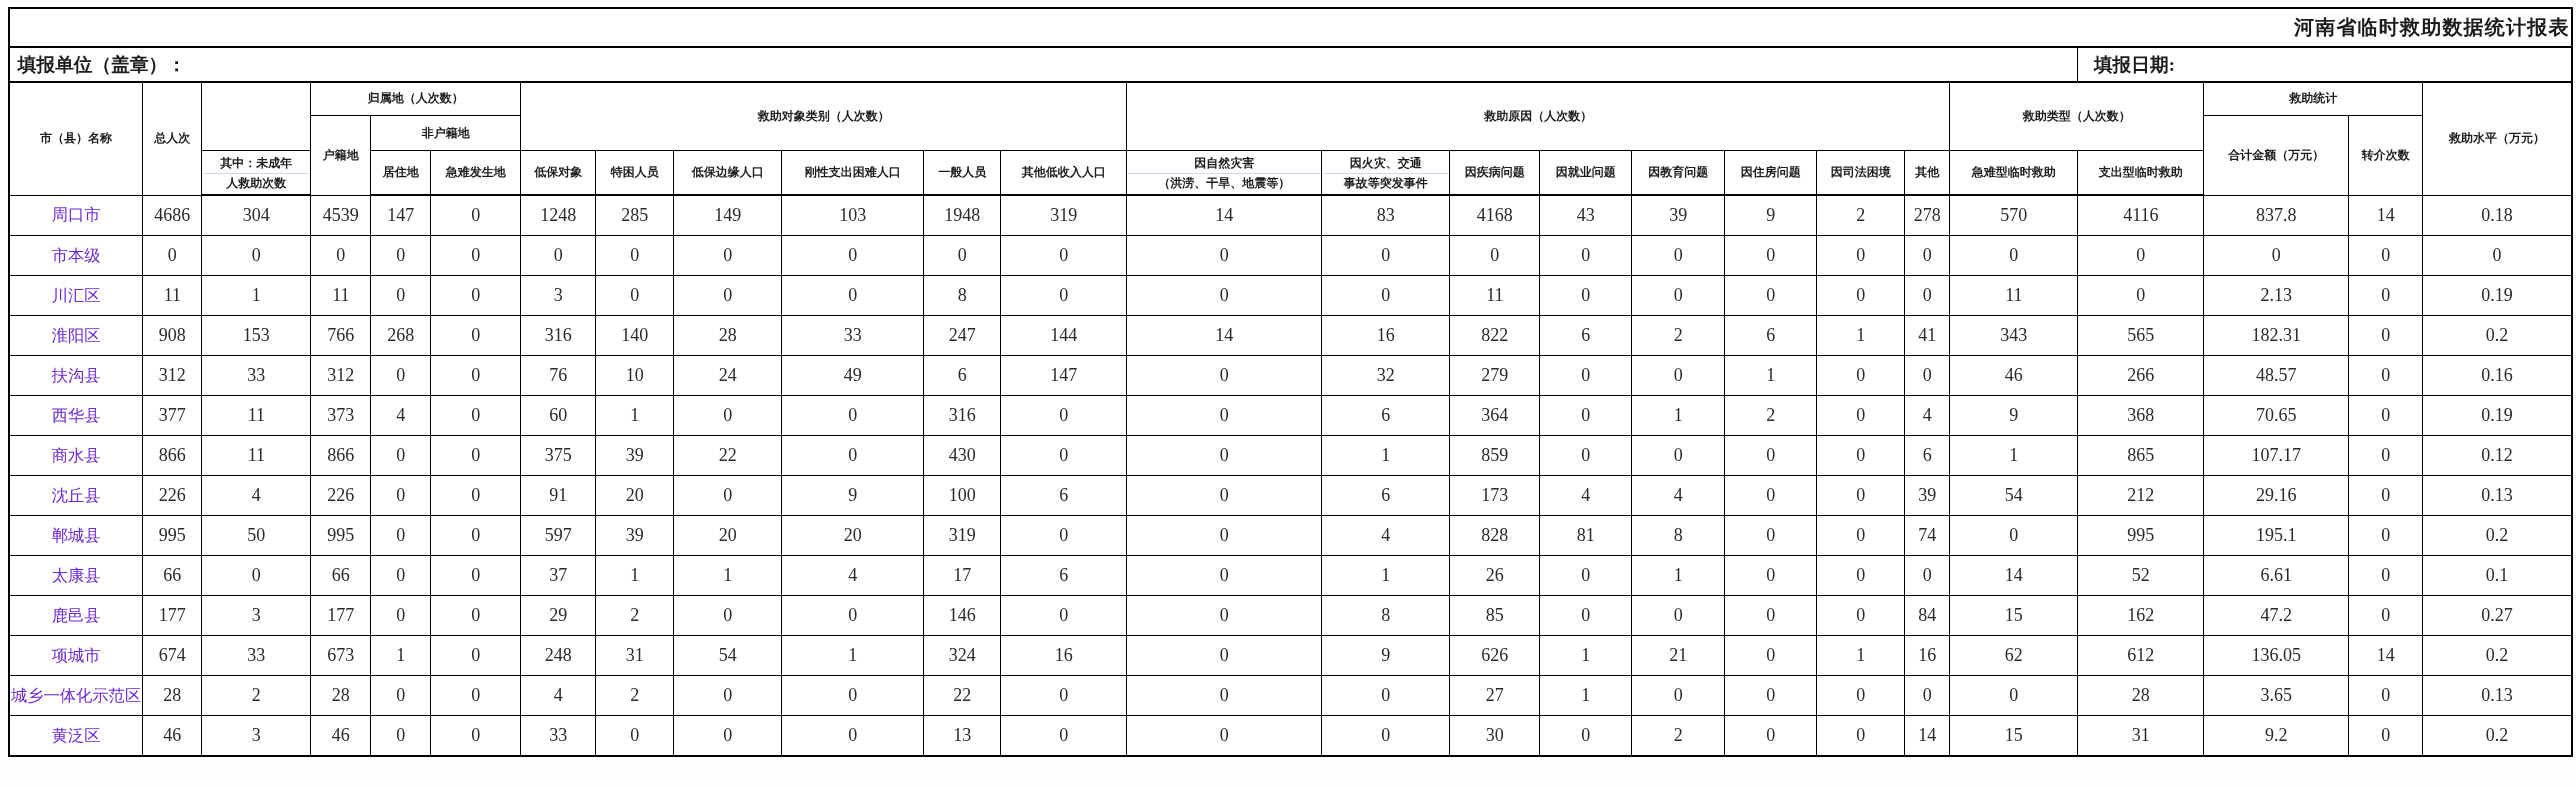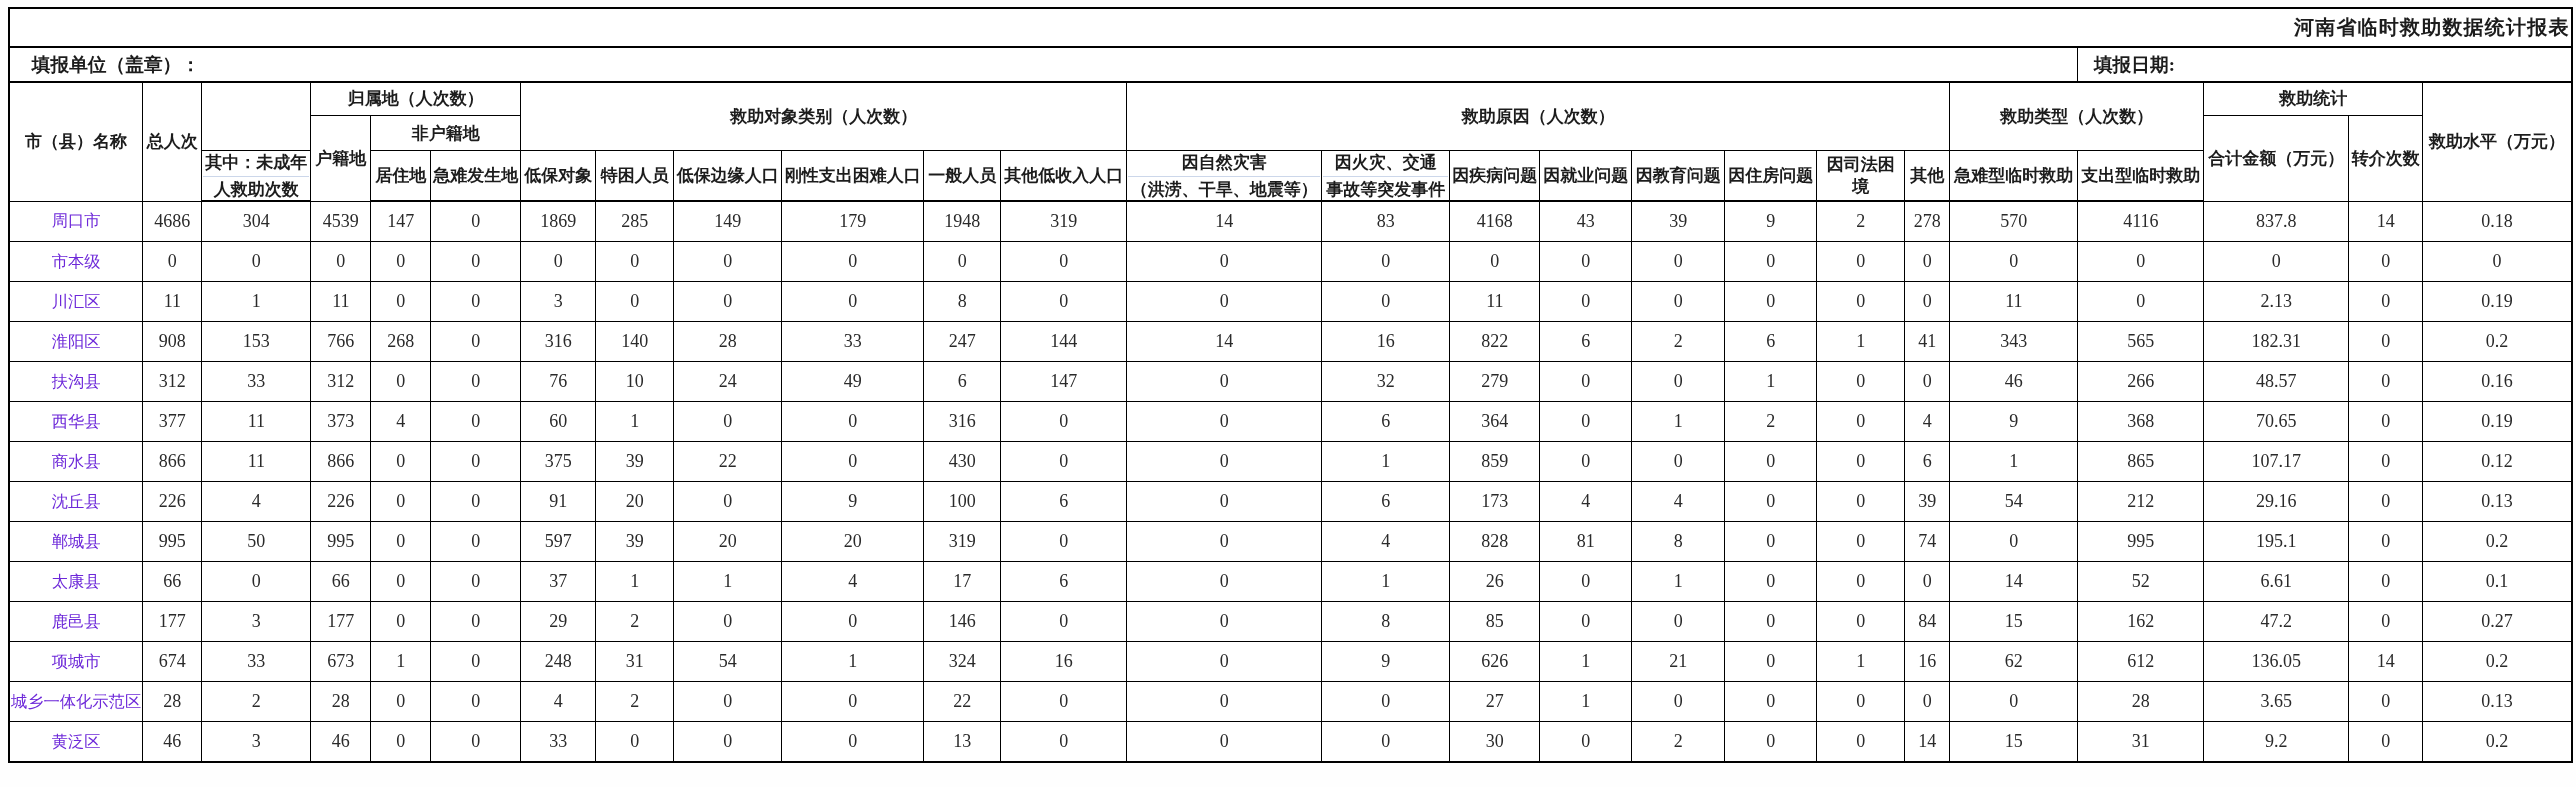--- a/index.html
+++ b/index.html
@@ -10,23 +10,23 @@
   td{border:1.2px solid #000;border-top-width:1.8px;border-bottom-width:1.8px;
      text-align:center;vertical-align:middle;padding:0 1.2px;font-size:18px;
      overflow:hidden;}
   
   .title-row td{height:37px;border:none;border-bottom:2.4px solid #000;
                 font-size:20px;font-weight:bold;letter-spacing:1.2px;text-align:right;}
   
   .unit-row td{height:32.5px;border:none;border-bottom:2.4px solid #000;
                font-size:18.7px;font-weight:bold;text-align:left;}
   .unit-row td.date-cell{border-left:1.8px solid #000;padding-left:15.6px;}
-  .unit-row td.unit-cell{padding-left:22px;margin-top:25px;}
+  .unit-row td.unit-cell{padding-left:8px;margin-top:25px;}
   
-  thead td{font-weight:bold;font-size:17px;line-height:1.25;}
+  thead td{font-weight:bold;font-size:12px;line-height:1.25;}
   tr.hA td{height:32.5px;}
   tr.hB td{height:34px;}
   tr.hC td{height:43px;}
   tr.hC td{border-bottom-width:2.4px;}
   
   .twoline .l1{display:block;border-bottom:1.8px solid #ccd7ea;padding:1.2px 0 2.4px;}
   .twoline .l2{display:block;padding-top:1.8px;}
   
   tbody td{height:39px;font-size:18px;color:#2a2a2a;}
   tbody td.rowname{font-size:16.3px;color:#6d28d9;padding:0;}
@@ -120,24 +120,24 @@
     </tr>
   </thead>
   <tbody>
         <tr>
           <td class="rowname">周口市</td>
           <td>4686</td>
           <td>304</td>
           <td>4539</td>
           <td>147</td>
           <td>0</td>
-          <td>1869</td>
+          <td>1248</td>
           <td>285</td>
           <td>149</td>
-          <td>179</td>
+          <td>103</td>
           <td>1948</td>
           <td>319</td>
           <td>14</td>
           <td>83</td>
           <td>4168</td>
           <td>43</td>
           <td>39</td>
           <td>9</td>
           <td>2</td>
           <td>278</td>

